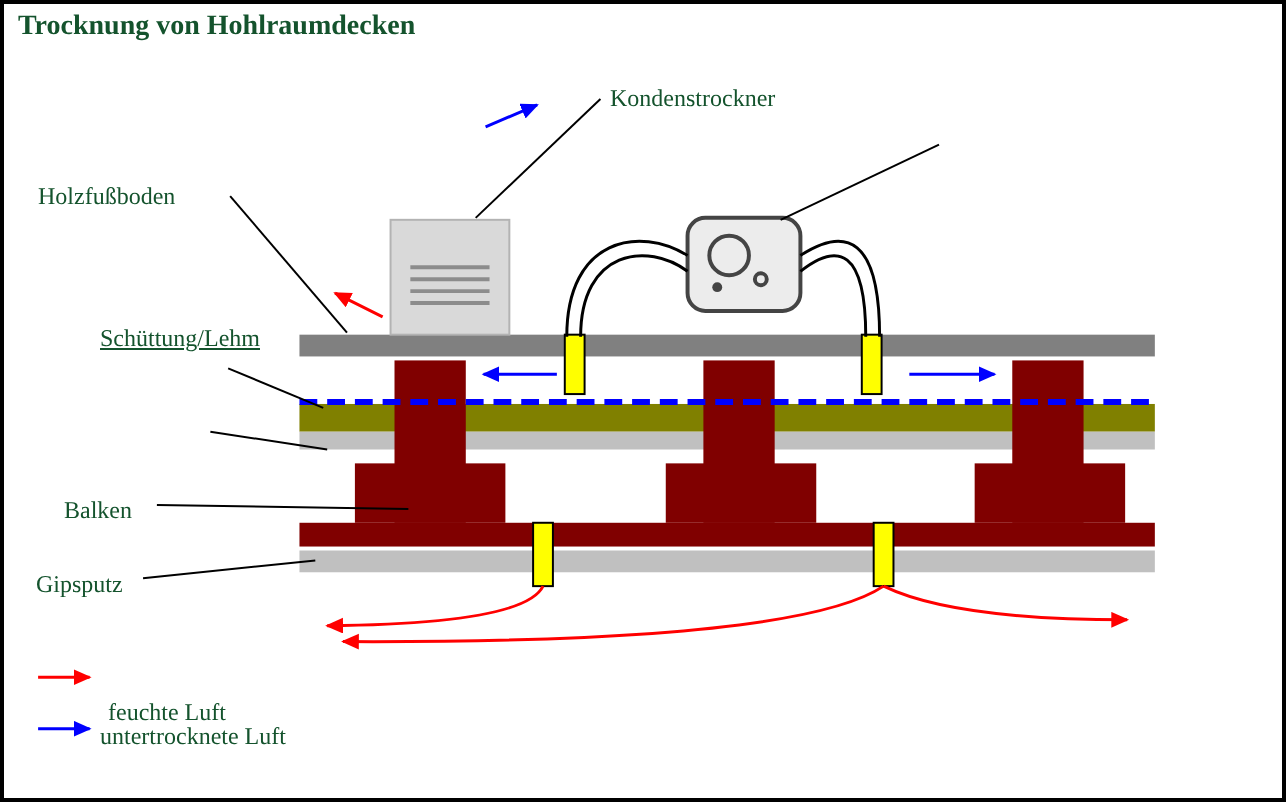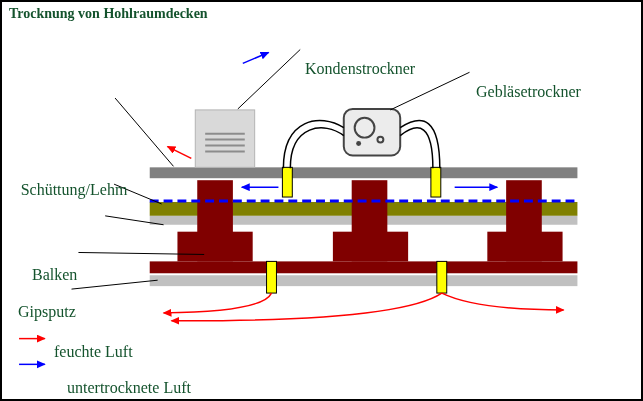--- a/index.html
+++ b/index.html
@@ -3,22 +3,22 @@
 <meta charset="utf-8">
 <style>
   html,body{margin:0;padding:0;background:#fff;}
   .canvas{
     position:relative;width:643px;height:401px;box-sizing:border-box;
     background:#fff;border:2px solid #000;overflow:hidden;
     font-family:"Liberation Serif", serif;color:#14532d;
   }
   .diagram{position:absolute;left:0;top:0;width:100%;height:100%;}
   .title{position:absolute;left:7px;top:4px;font-size:14px;font-weight:bold;white-space:nowrap;}
-  .lbl{position:absolute;font-size:16px;white-space:nowrap;margin-top:18px;}
-  .lbl-center{text-align:center;line-height:1.3;}
+  .lbl{position:absolute;font-size:12px;white-space:nowrap;}
+  .lbl-center{text-align:right;line-height:1.3;text-decoration:underline;}
   
   .fill-graybar{fill:var(--c-floor-gray,#808080);}
   .fill-olive{fill:var(--c-insulation-olive,#808000);}
   .fill-silver{fill:var(--c-plaster-silver,#c0c0c0);}
   .fill-maroon{fill:var(--c-beam-maroon,#800000);}
   .fill-yellow{fill:var(--c-duct-yellow,#ffff00);stroke:#000;stroke-width:1;}
   .fill-device{fill:var(--c-device-gray,#d9d9d9);stroke:#b3b3b3;stroke-width:1;}
   .blower-body{fill:#ececec;stroke:#444;stroke-width:2;}
   .blower-detail{fill:none;stroke:#444;stroke-width:2;}
   .blower-dot{fill:#444;}
@@ -108,25 +108,25 @@
     <path d="M443,294 Q400,323 170,322" class="ln-red" marker-end="url(#ar)"></path>
     <path d="M443,294 Q478,311 566,311" class="ln-red" marker-end="url(#ar)"></path>
 
     <line x1="16" y1="340" x2="42" y2="340" class="ln-red" marker-end="url(#ar)"></line>
     <line x1="16" y1="366" x2="42" y2="366" class="ln-blue" marker-end="url(#ab)"></line>
   </svg>
 
   <div class="title">Trocknung von Hohlraumdecken</div>
 
   <div class="lbl" style="left:303px;top:40px;">Kondenstrockner</div>
-  <div class="lbl" style="left:474px;top:63px;">Gebläsetrockner</div>
+  <div class="lbl" style="left:17px;top:89px;">Holzfußboden</div>
 
   <div class="lbl lbl-center" style="left:16px;top:160px;width:112px;">
     <div>Schüttung/Lehm</div>
   </div>
 
   <div class="lbl" style="left:30px;top:246px;text-align:center;">Balken</div>
   <div class="lbl" style="left:16px;top:283px;">Gipsputz</div>
 
-  <div class="lbl" style="left:52px;top:323px;">feuchte Luft</div>
-  <div class="lbl" style="left:65px;top:359px;">untertrocknete Luft</div>
+  <div class="lbl" style="left:52px;top:347px;">feuchte Luft</div>
+  <div class="lbl" style="left:48px;top:359px;">untertrocknete Luft</div>
 
 </div>
 
 </body></html>

